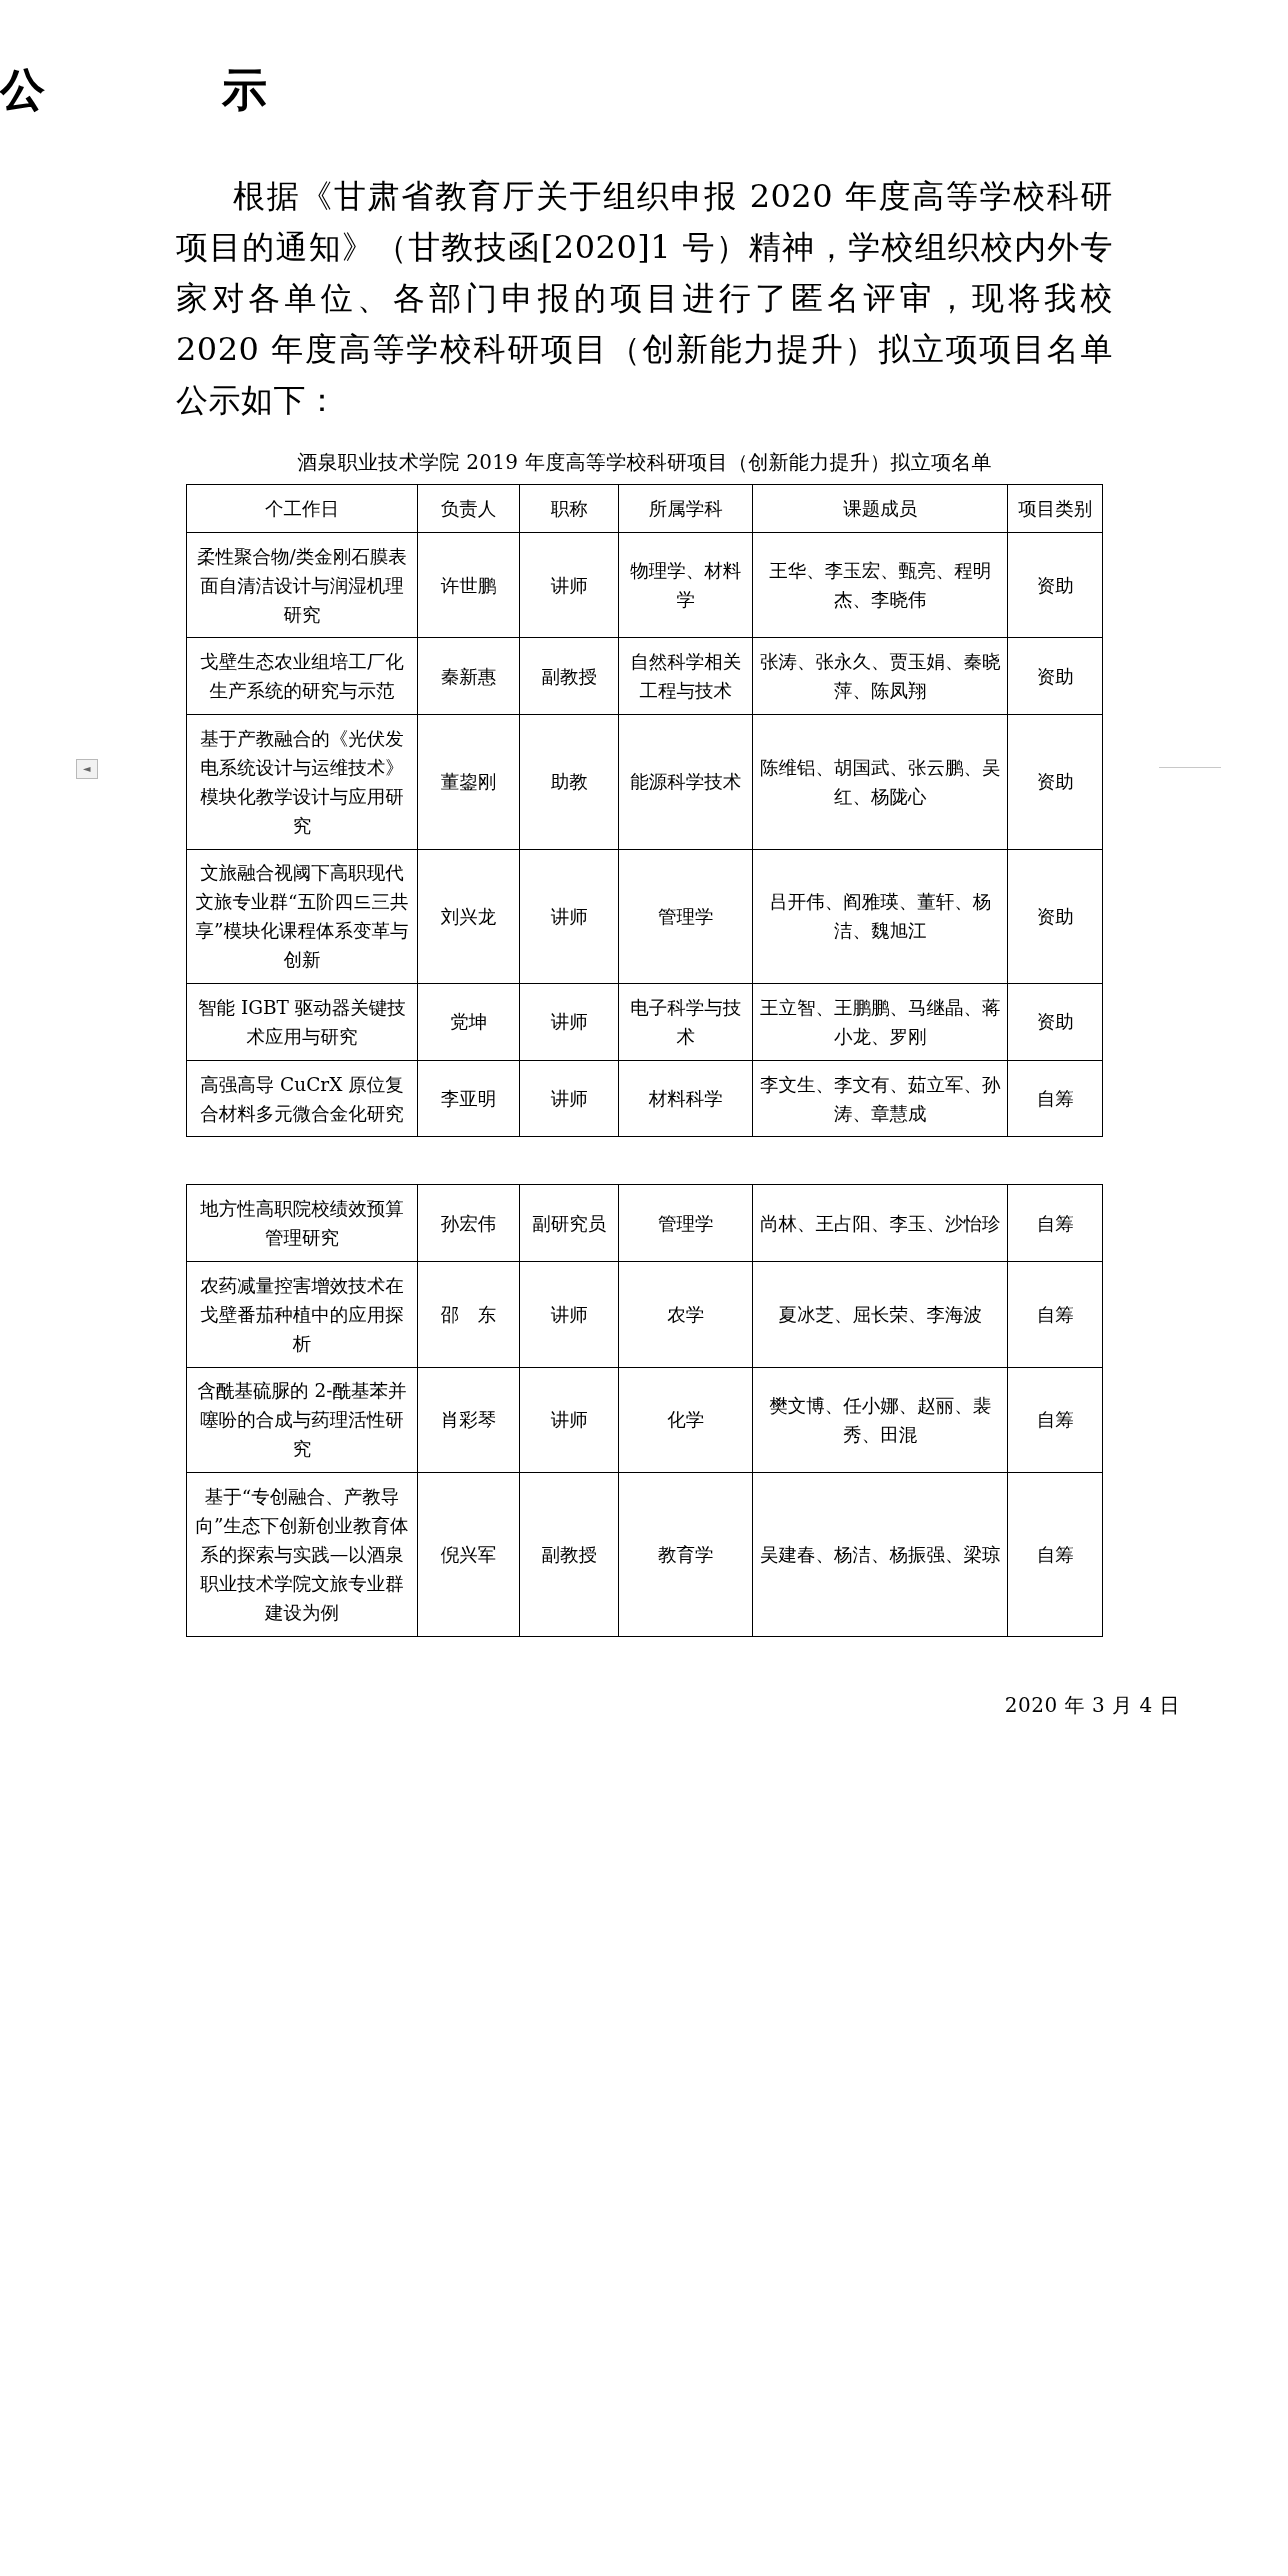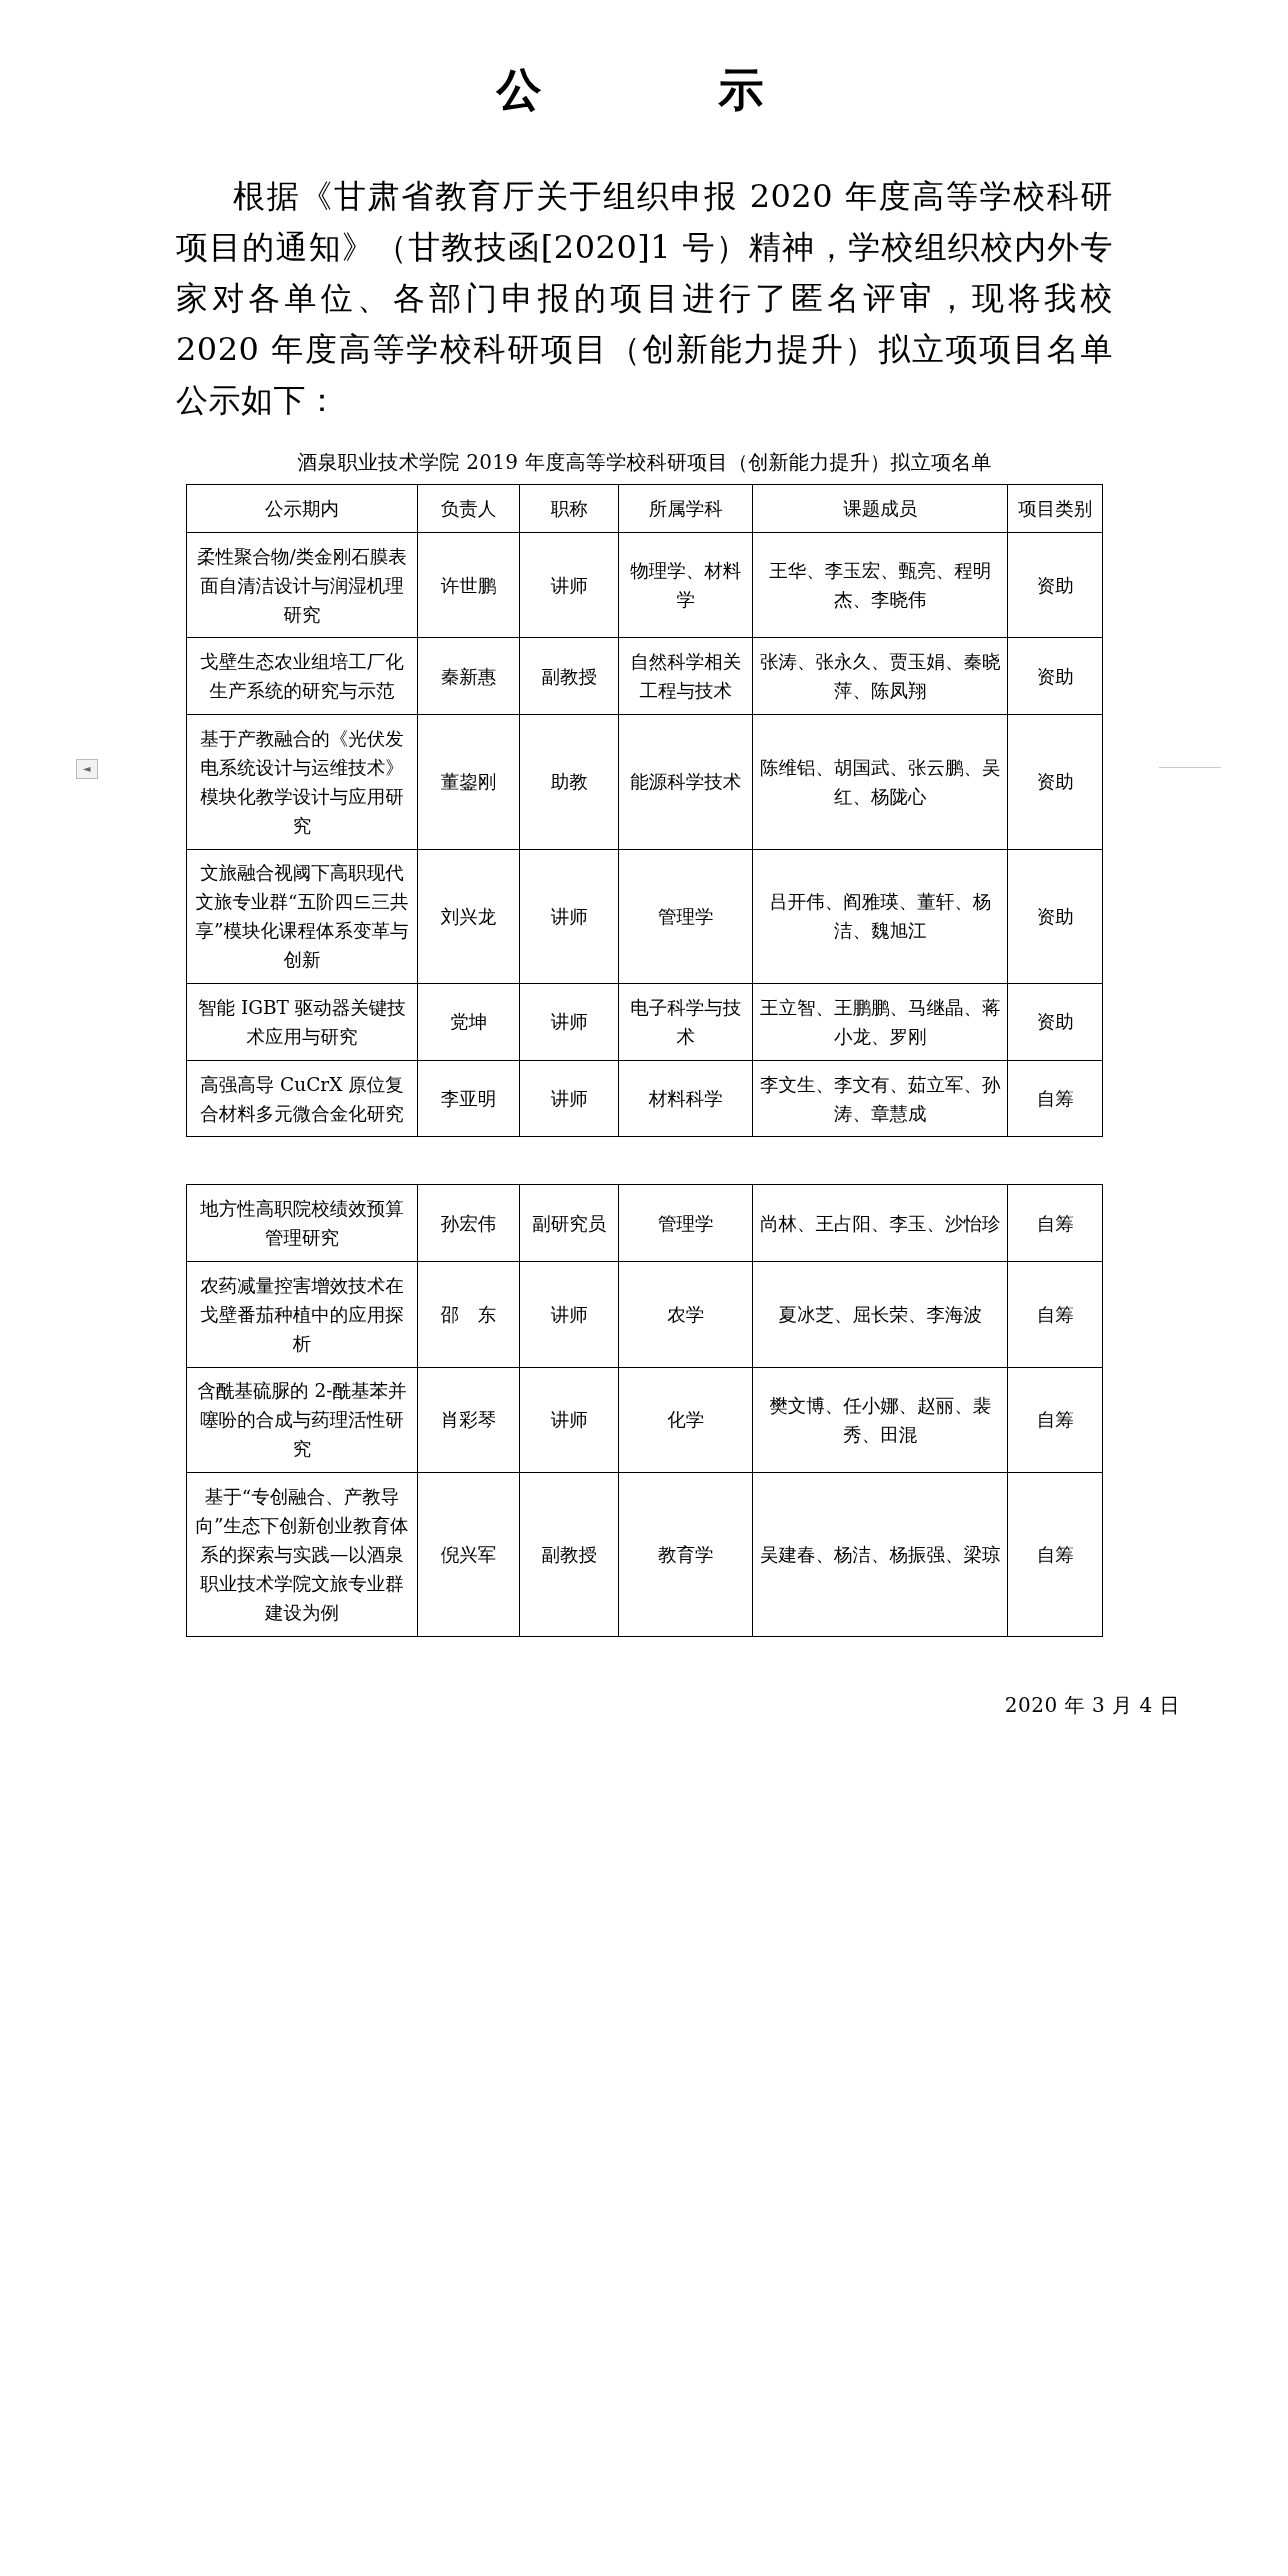--- a/index.html
+++ b/index.html
@@ -16,21 +16,21 @@
   }
   .page {
     width: 1289px;
     min-height: 2576px;
     position: relative;
     box-sizing: border-box;
     padding: 0;
     background: #fff;
   }
   .doc-title {
-    text-align: center;
+    text-align: left;
     font-size: 45px;
     font-weight: bold;
     letter-spacing: 29px;
     margin-top: 60px;
     margin-bottom: 0;
     font-family: "DejaVu Serif", "Liberation Serif", serif;
   }
   .body-block {
     margin: 0 auto;
     width: 937px;
@@ -132,21 +132,21 @@
     <colgroup>
       <col class="col-name">
         <col class="col-leader">
         <col class="col-title">
       <col class="col-disc">
         <col class="col-member">
         <col class="col-type">
     </colgroup>
     <thead>
       <tr>
-        <th>公示期内</th>
+        <th>个工作日</th>
         <th>负责人</th>
         <th>职称</th>
         <th>所属学科</th>
         <th>课题成员</th>
         <th>项目类别</th>
       </tr>
     </thead>
     <tbody>
       <tr>
         <td>柔性聚合物/类金刚石膜表面自清洁设计与润湿机理研究</td>

